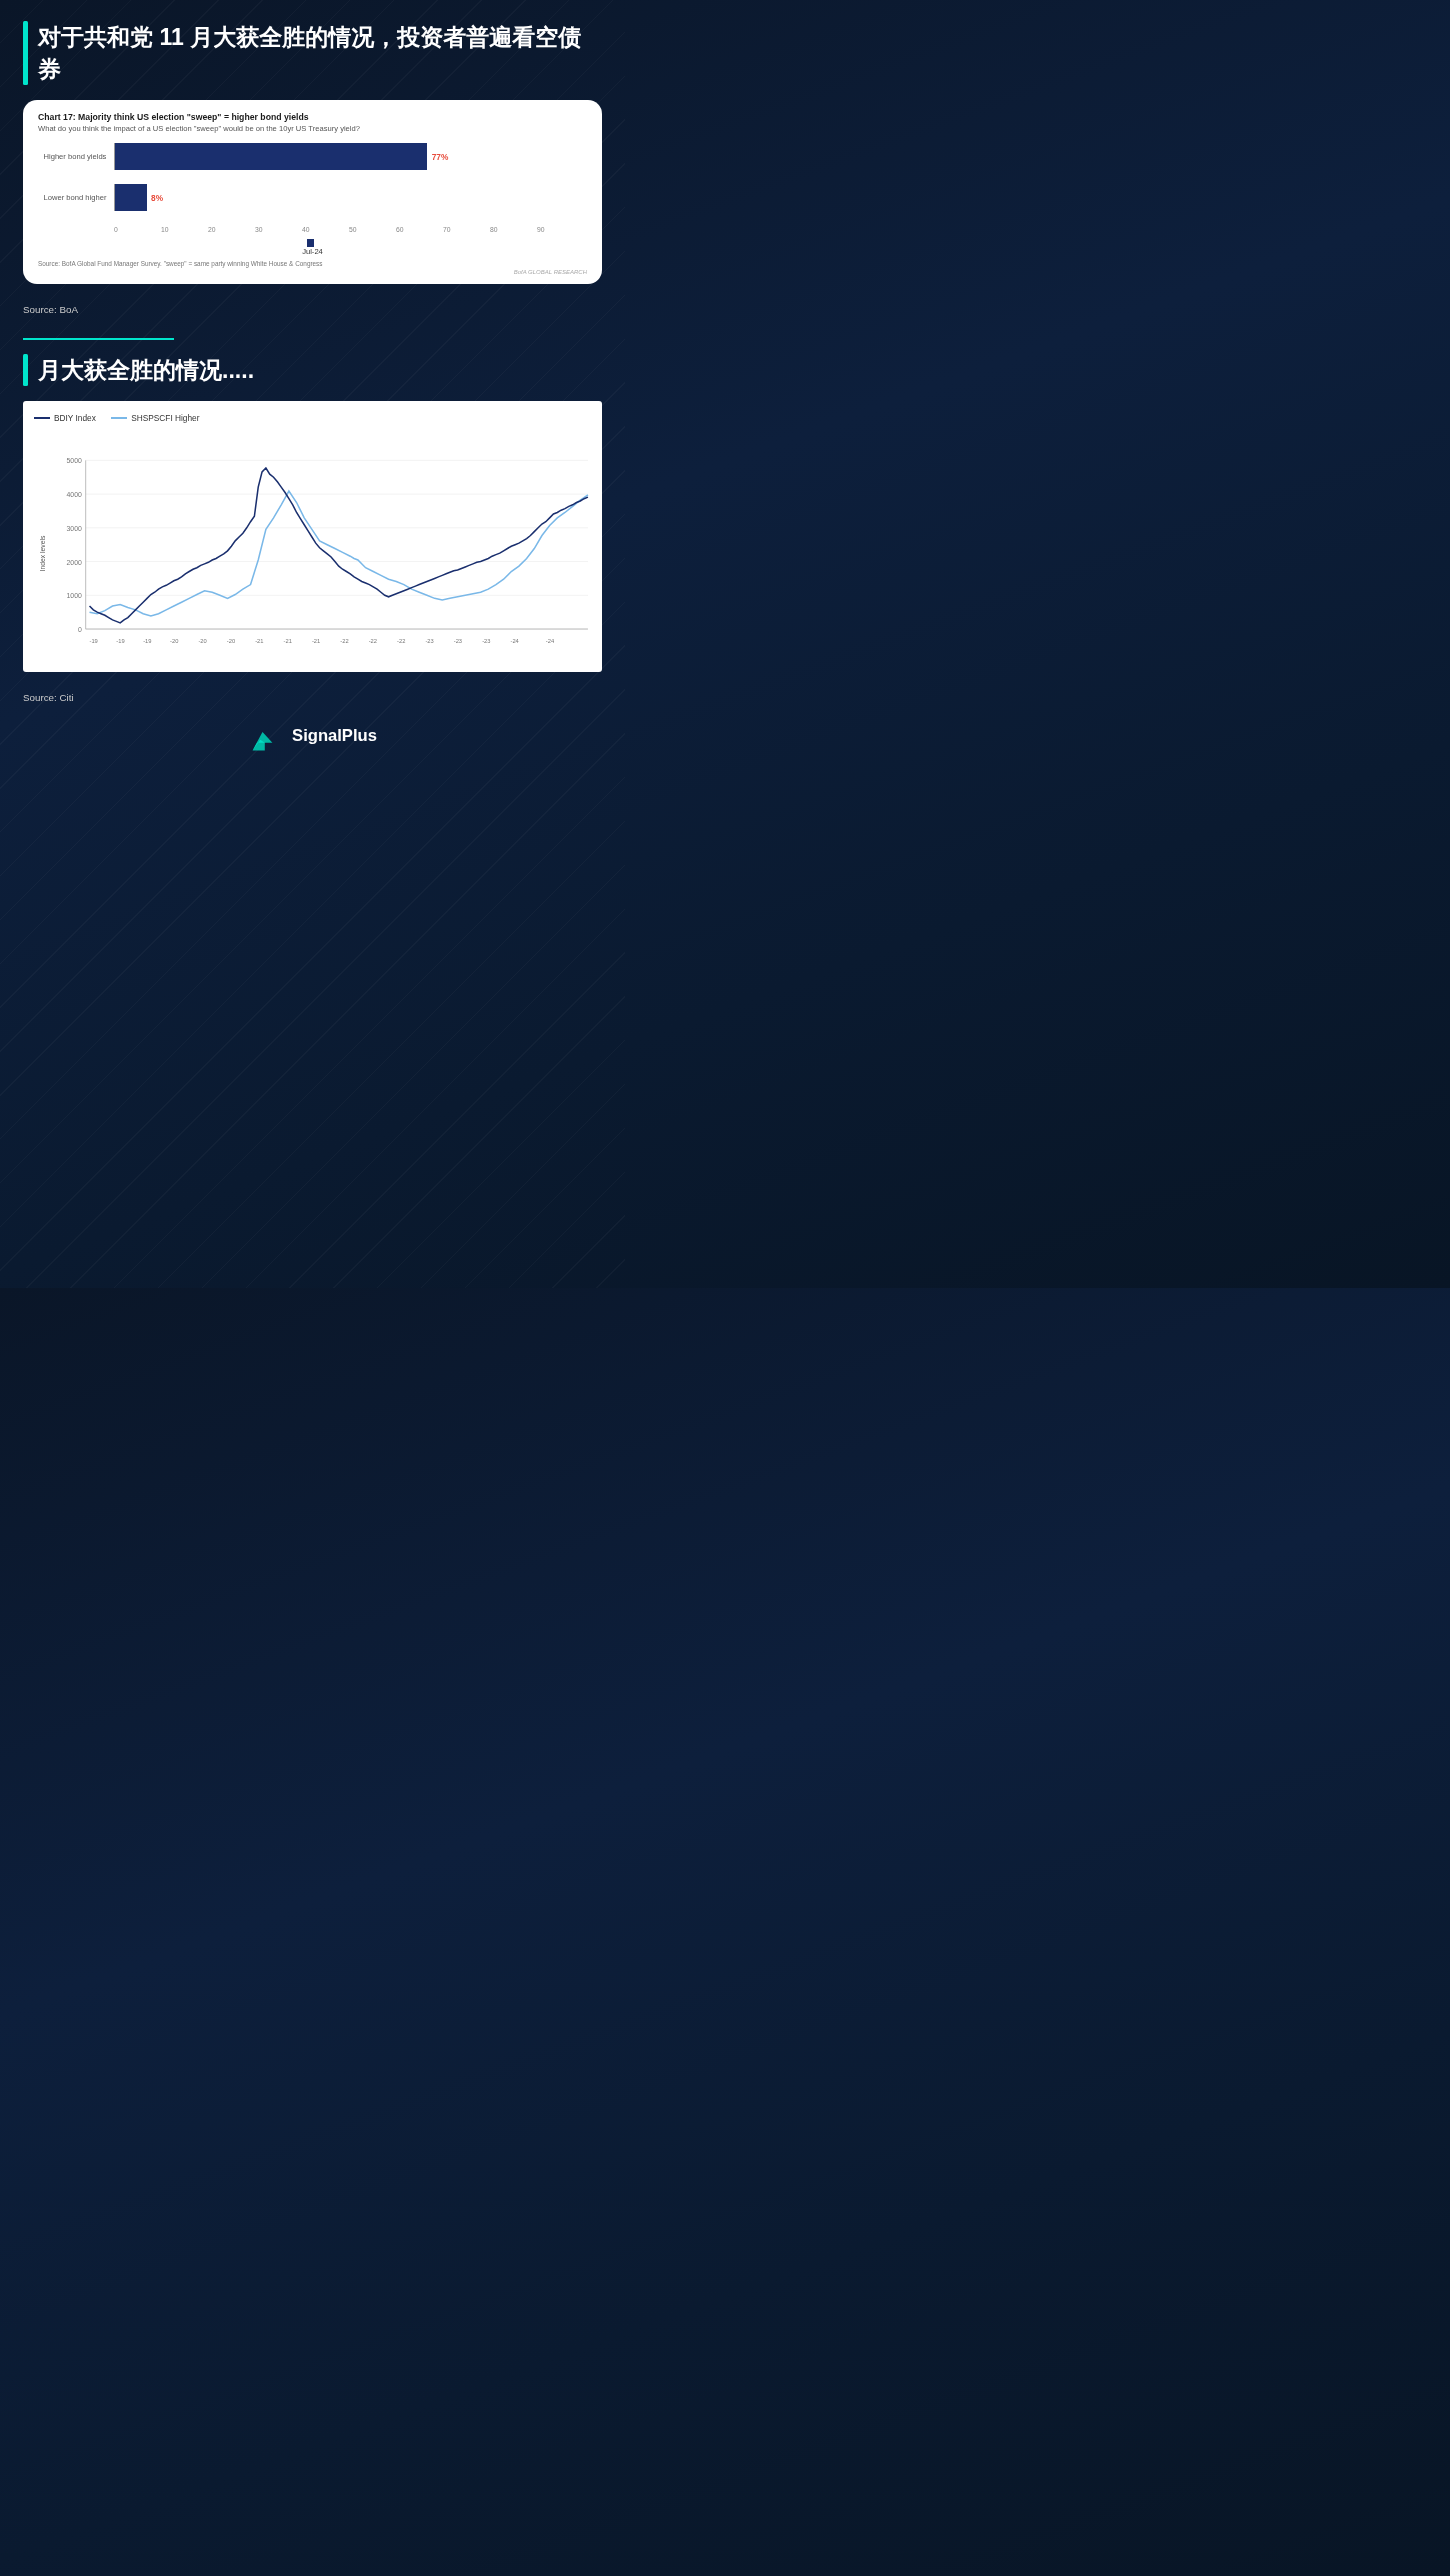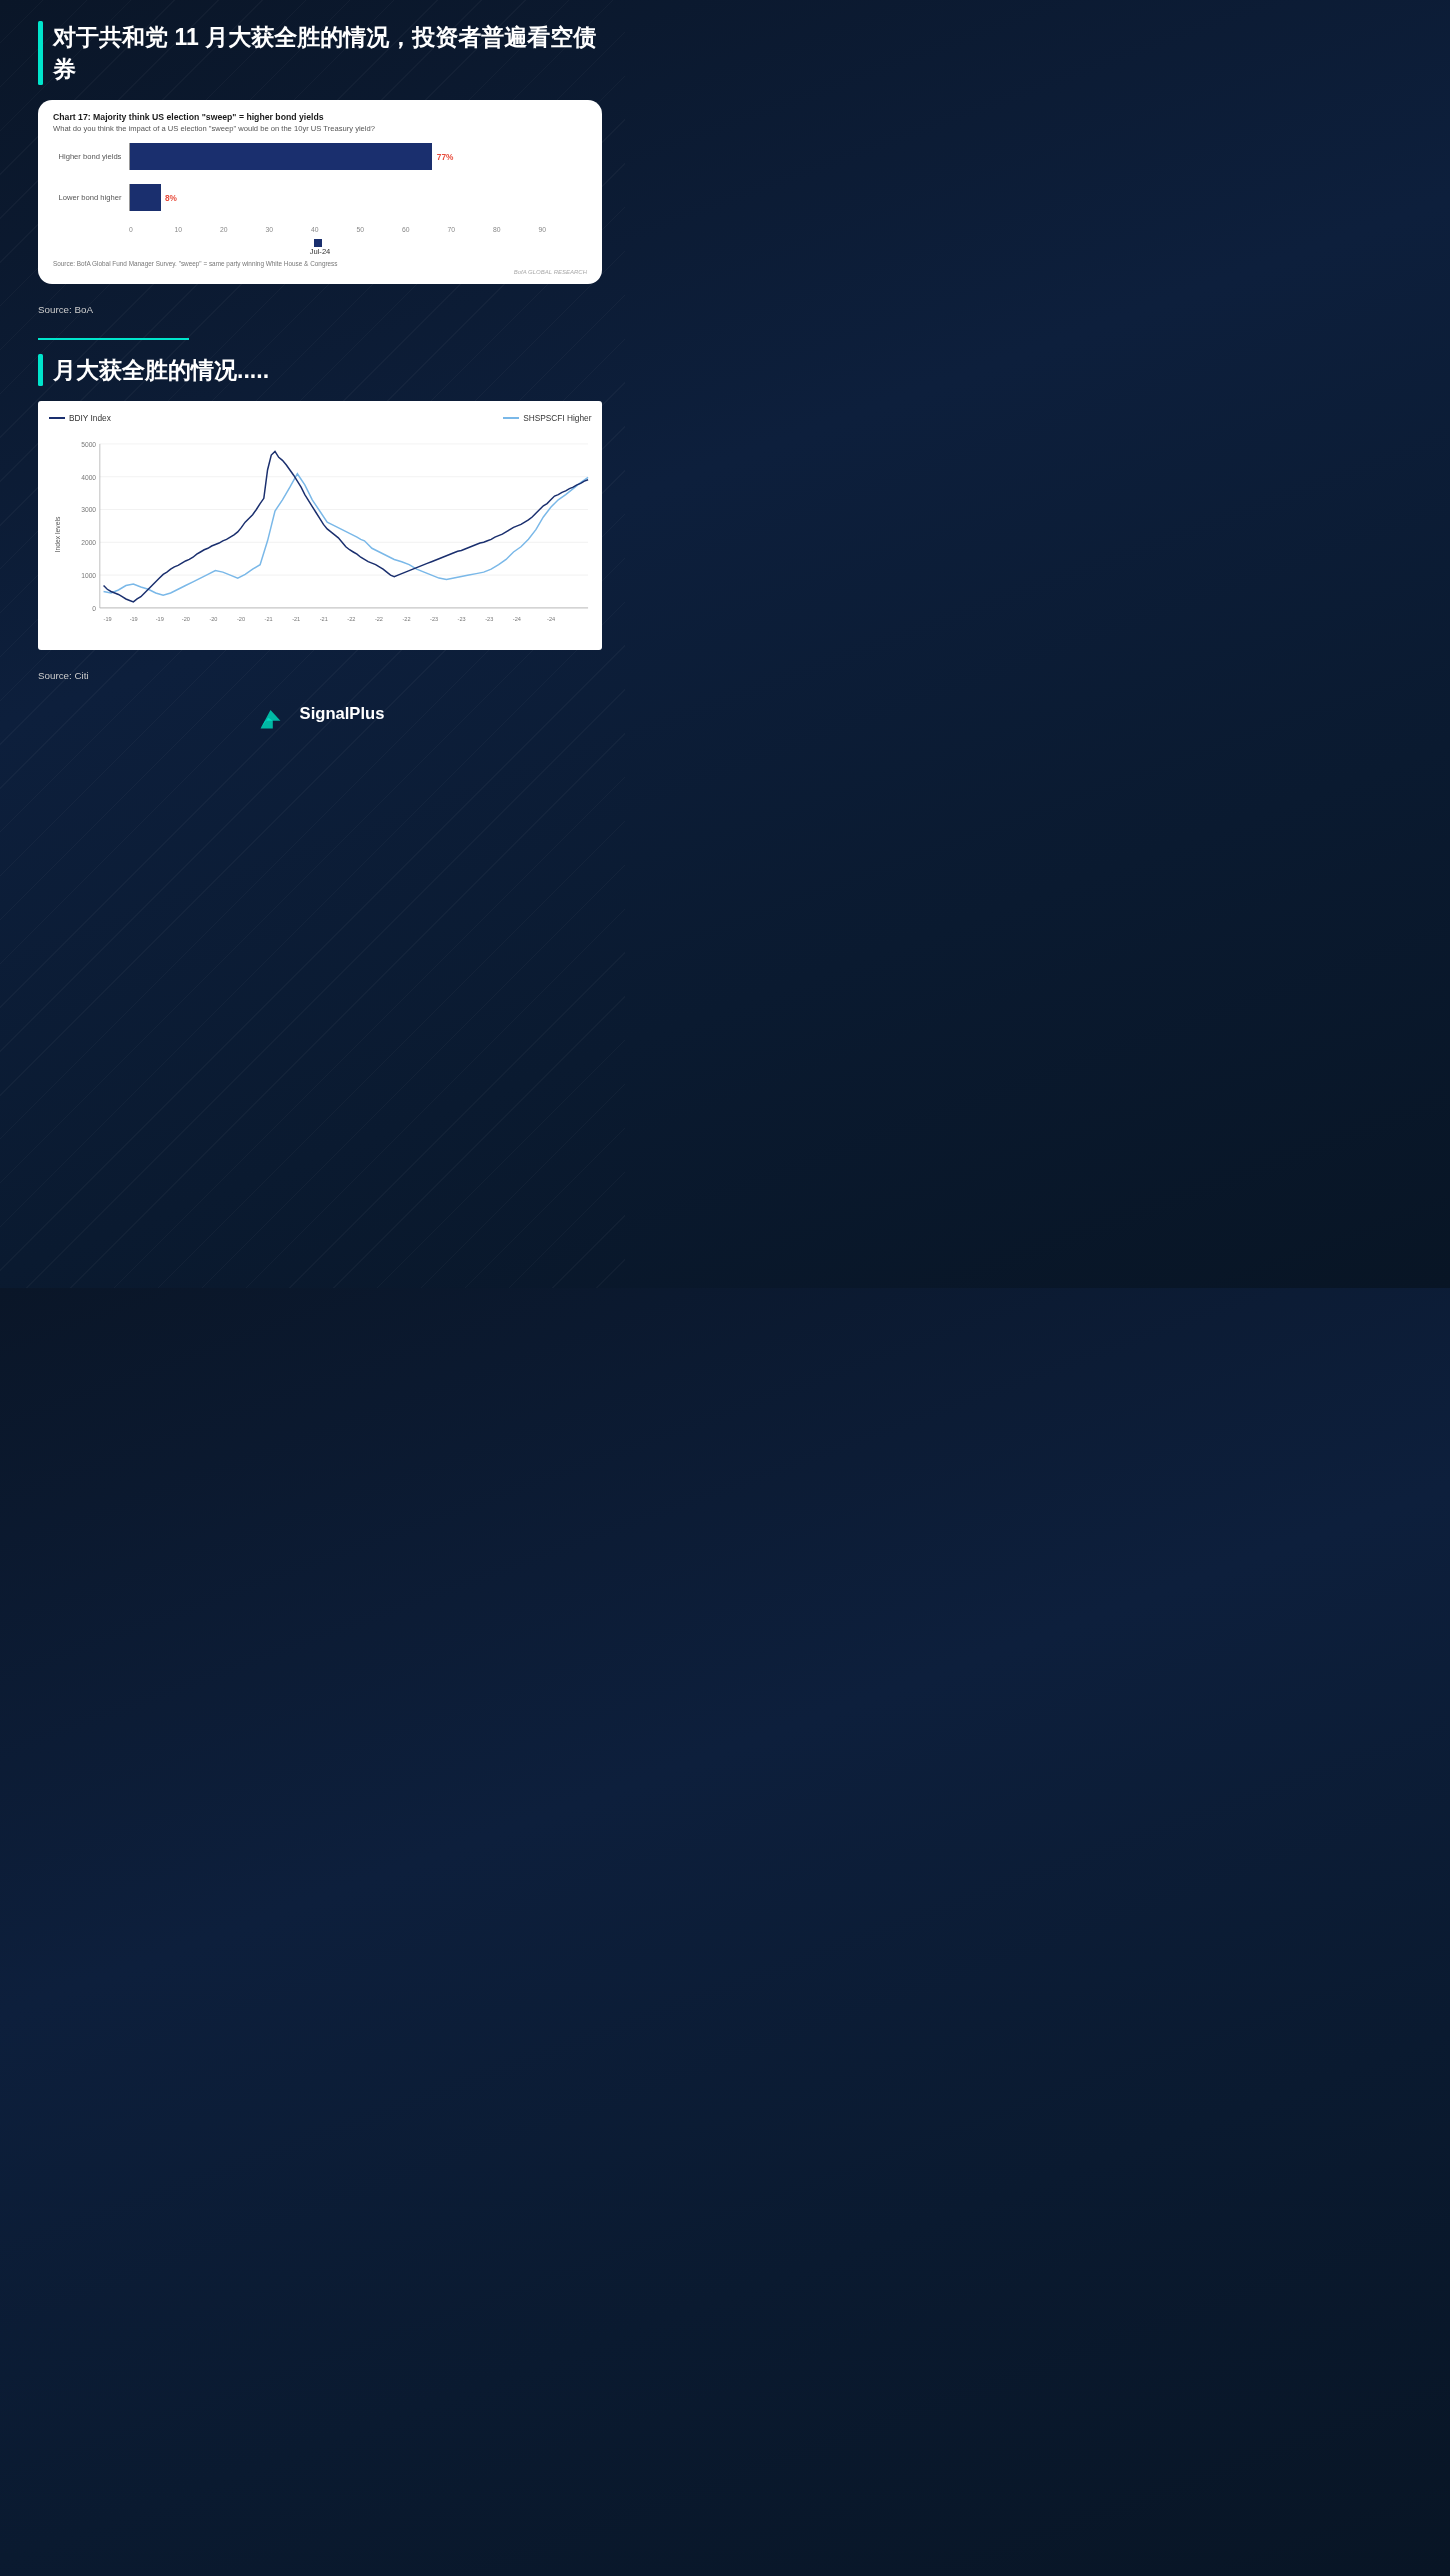--- a/index.html
+++ b/index.html
@@ -24,21 +24,21 @@
           135deg,
           transparent,
           transparent 30px,
           rgba(255,255,255,0.03) 30px,
           rgba(255,255,255,0.03) 31px
         );
       pointer-events: none;
     }
 
     .page-container {
-      padding: 21px 23px 30px 38px;
+      padding: 21px 23px 30px 23px;
       position: relative;
       z-index: 1;
     }
 
     
     .section-title {
       display: flex;
       align-items: stretch;
       margin-bottom: 15px;
     }
@@ -274,21 +274,21 @@
 
   <div class="teal-divider"></div>
 
   <div class="section-title section2-gap">
     <div class="title-bar"></div>
     <div class="title-text">月大获全胜的情况.....</div>
   </div>
 
   <div class="line-chart-card">
 
-    <div style="display:flex; gap:15px; margin-bottom:6px; font-size:8.3px; color:#333;justify-content:space-between;">
+    <div style="display:flex; gap:15px; margin-bottom:22px; font-size:8.3px; color:#333;">
       <div style="display:flex;align-items:center;gap:3.8px;">
         <div style="width:16.6px;height:2.3px;background:#1a2f6e;"></div>
         <span>BDIY Index</span>
       </div>
       <div style="display:flex;align-items:center;gap:3.8px;">
         <div style="width:16.6px;height:2.3px;background:#7ab8e8;"></div>
         <span>SHSPSCFI Higher</span>
       </div>
     </div>
 

